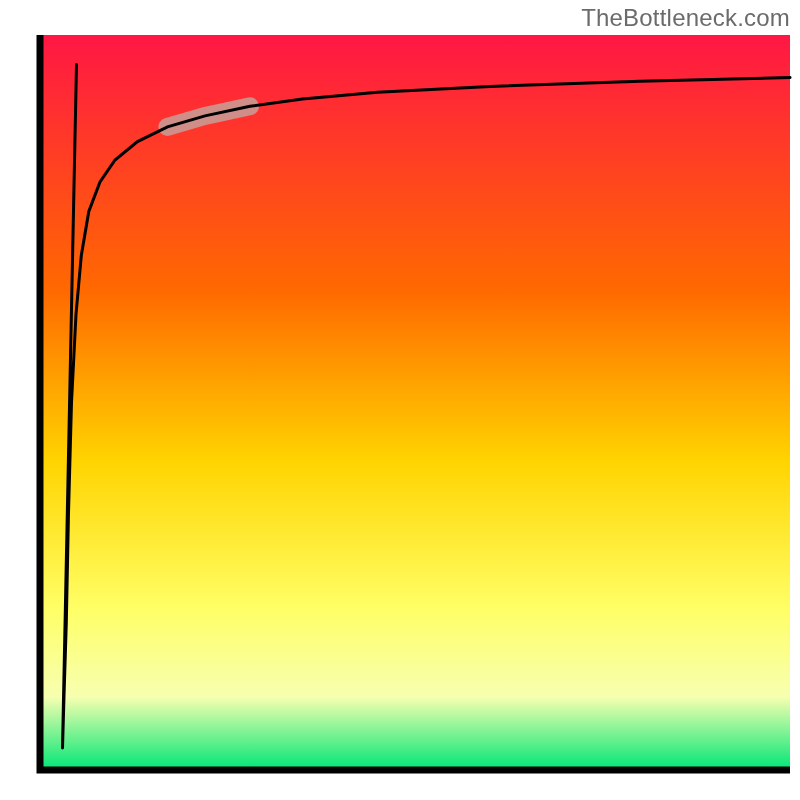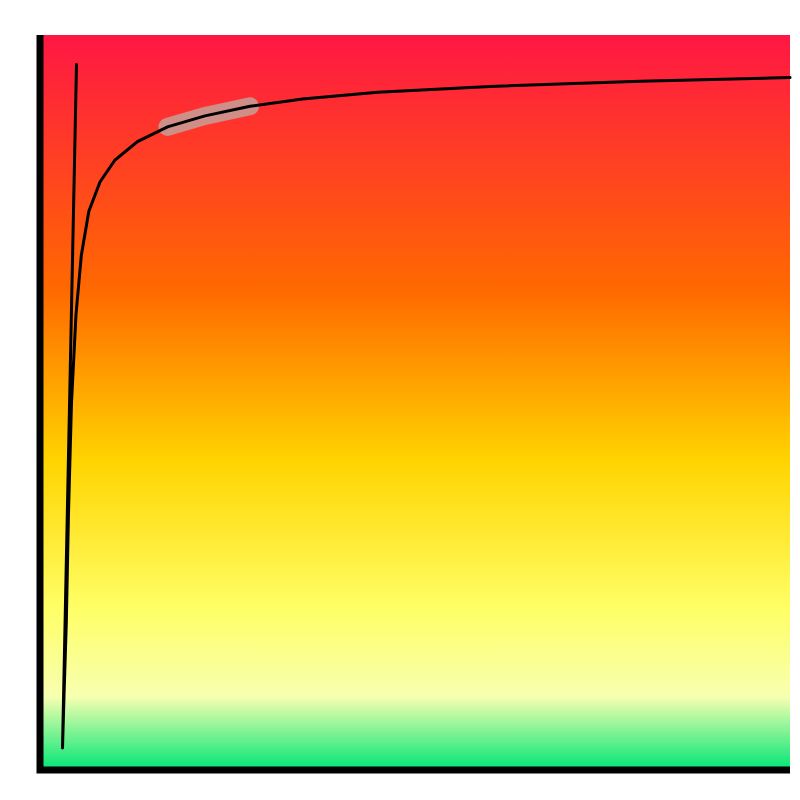--- a/index.html
+++ b/index.html
@@ -29,20 +29,21 @@
   svg.plot {
     position: absolute;
     left: 0;
     top: 0;
   }
 </style>
 </head>
 <body>
 
 <div class="stage">
+  <div class="watermark">TheBottleneck.com</div>
 
   <svg class="plot" width="800" height="800" viewBox="0 0 800 800">
     <defs>
       <linearGradient id="heat" x1="0" y1="0" x2="0" y2="1">
         <stop id="g0" offset="0%" stop-color="#ff1744"></stop>
         <stop id="g1" offset="35%" stop-color="#ff6a00"></stop>
         <stop id="g2" offset="58%" stop-color="#ffd400"></stop>
         <stop id="g3" offset="78%" stop-color="#ffff66"></stop>
         <stop id="g4" offset="90%" stop-color="#f7ffb0"></stop>
         <stop id="g5" offset="100%" stop-color="#00e676"></stop>

